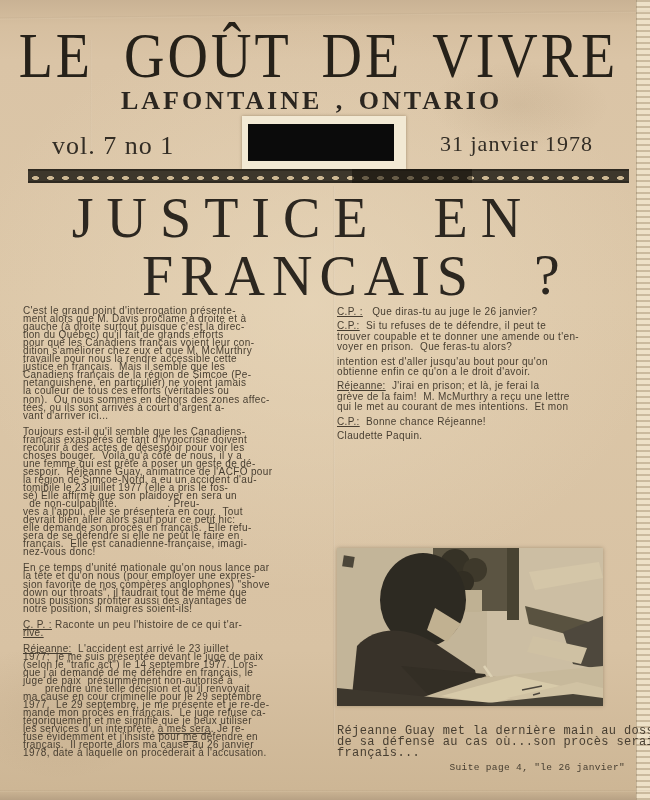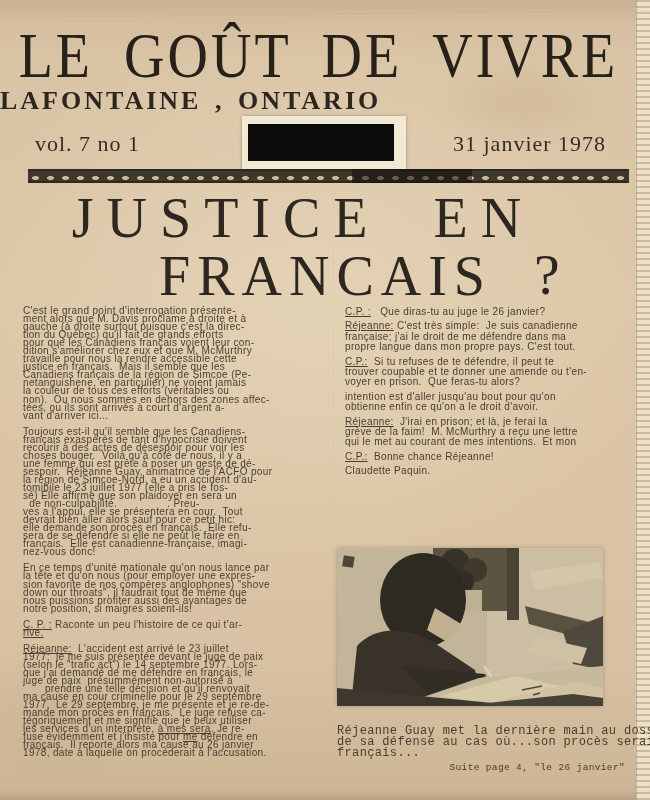--- a/index.html
+++ b/index.html
@@ -23,57 +23,57 @@
   }
   .stain{position:absolute;border-radius:50%;pointer-events:none;}
 
   
   .masthead{
     position:absolute;top:20px;left:0;width:637px;text-align:center;
     font-size:56px;letter-spacing:3px;word-spacing:14px;color:#262119;
     transform:scaleY(1.12);transform-origin:top center;white-space:nowrap;
   }
   .subtitle{
-    position:absolute;top:86px;left:0;width:565px;text-align:left;
-    font-size:26px;letter-spacing:3px;word-spacing:4px;color:#2b2620;font-weight:bold;
-  }
-  .meta-vol{position:absolute;top:131px;left:35px;font-size:22px;color:#332d25;letter-spacing:1px;}
-  .meta-date{position:absolute;top:131px;left:453px;font-size:22px;color:#332d25;letter-spacing:1px;}
+    position:absolute;top:86px;left:0;width:565px;text-align:center;
+    font-size:26px;letter-spacing:3px;word-spacing:4px;color:#2b2620;font-weight:bold;padding-left:29px;
+  }
+  .meta-vol{position:absolute;top:131px;left:52px;font-size:26px;color:#332d25;letter-spacing:1px;}
+  .meta-date{position:absolute;top:131px;left:440px;font-size:22px;color:#332d25;letter-spacing:1px;}
   .redaction-label{
     position:absolute;top:116px;left:242px;width:164px;height:54px;background:#f2e9d4;
     box-shadow:0 0 3px rgba(90,70,45,.45);
   }
   .redaction-box{position:absolute;top:8px;left:6px;width:146px;height:37px;background:#0b0b0b;}
 
   
   .rope{
     position:absolute;top:169px;left:28px;width:601px;height:14px;
     background-color:#3d372c;
     background-image:radial-gradient(ellipse 6px 3.5px at 7.5px 7px, #cdb893 0 52%, rgba(0,0,0,0) 58%);
     background-size:15px 14px;background-repeat:repeat-x;
     border-top:2px solid #2e2920;border-bottom:2px solid #2e2920;box-sizing:border-box;
   }
   .rope-shadow{position:absolute;top:169px;left:352px;width:120px;height:14px;background:rgba(20,16,10,.55);}
 
   
   .headline{position:absolute;top:186px;left:0;width:650px;color:#2c2720;}
   .hl1{position:absolute;top:0;left:0;width:606px;text-align:center;
        font-size:56px;letter-spacing:13px;word-spacing:26px;white-space:nowrap;}
-  .hl2{position:absolute;top:58px;left:142px;font-size:56px;letter-spacing:7px;white-space:nowrap;margin-left:17px;}
+  .hl2{position:absolute;top:58px;left:142px;font-size:56px;letter-spacing:7px;white-space:nowrap;}
   .hlq{position:absolute;top:55px;left:534px;font-size:58px;}
 
   
   .col{
     position:absolute;font-family:Liberation Sans, sans-serif;
     font-size:10px;color:#473e31;white-space:pre;letter-spacing:.35px;
   }
   .col-left{top:307px;left:23px;width:312px;line-height:8.05px;}
   .col-right{top:307px;left:337px;width:303px;line-height:10.4px;}
   .para{margin:0 0 8px 0;}
-  .col-right .para{margin:0 0 4px 8px;}
+  .col-right .para{margin:0 0 4px 0;}
   .u{text-decoration:underline;text-underline-offset:1px;}
 
   
   .photo{
     position:absolute;top:548px;left:337px;width:266px;height:158px;
     box-shadow:0 0 4px rgba(70,55,35,.35);filter:blur(.3px) contrast(.96);
   }
   .photo svg{display:block;}
   .caption{
     position:absolute;top:726px;left:337px;width:300px;
@@ -156,23 +156,21 @@
 juge de paix  présummément non-autorisé à
        prendre une telle décision et qu'il renvoyait
 ma cause en cour criminelle pour le 29 septembre
 1977.  Le 29 septembre, je me présente et je re-de-
 mande mon procès en français.  Le juge refuse ca-
 tégoriquement et me signifie que je peux utiliser
 les services d'un interprète, </span><span class="u">à mes sera</span><span>. Je re-
 fuse évidemment et j'insiste pour </span><span class="u">me</span><span> défendre en
 français.  Il reporte alors ma cause au 26 janvier
 1978, date à laquelle on procéderait à l'accusation.</span></p></div>
-  <div id="col-right" class="col col-right"><p class="para"><span class="u">C.P. :</span><span>   Que diras-tu au juge le 26 janvier?</span></p><p class="para"><span class="u">Réjeanne:</span><span> C'est très simple:  Je suis canadienne
-française; j'ai le droit de me défendre dans ma
-propre langue dans mon propre pays. C'est tout.</span></p><p class="para"><span class="u">C.P.:</span><span>  Si tu refuses de te défendre, il peut te
+  <div id="col-right" class="col col-right"><p class="para"><span class="u">C.P. :</span><span>   Que diras-tu au juge le 26 janvier?</span></p><p class="para"><span class="u">C.P.:</span><span>  Si tu refuses de te défendre, il peut te
 trouver coupable et te donner une amende ou t'en-
 voyer en prison.  Que feras-tu alors?</span></p><p class="para"><span>intention est d'aller jusqu'au bout pour qu'on
 obtienne enfin ce qu'on a le droit d'avoir.</span></p><p class="para"><span class="u">Réjeanne:</span><span>  J'irai en prison; et là, je ferai la
 grève de la faim!  M. McMurthry a reçu une lettre
 qui le met au courant de mes intentions.  Et mon</span></p><p class="para"><span class="u">C.P.:</span><span>  Bonne chance Réjeanne!</span></p><p class="para"><span>Claudette Paquin.</span></p></div>
 
   <div class="photo">
     <svg width="266" height="158" viewBox="0 0 266 158">
       <rect width="266" height="158" fill="#c6b79a"></rect>
       <rect x="150" y="0" width="116" height="158" fill="#cfc1a4"></rect>

